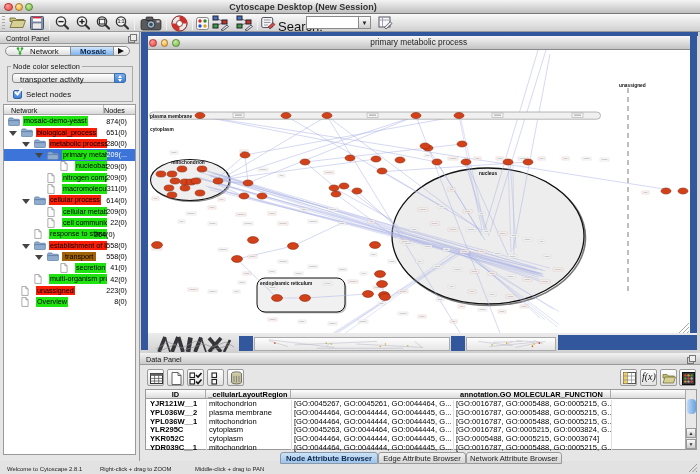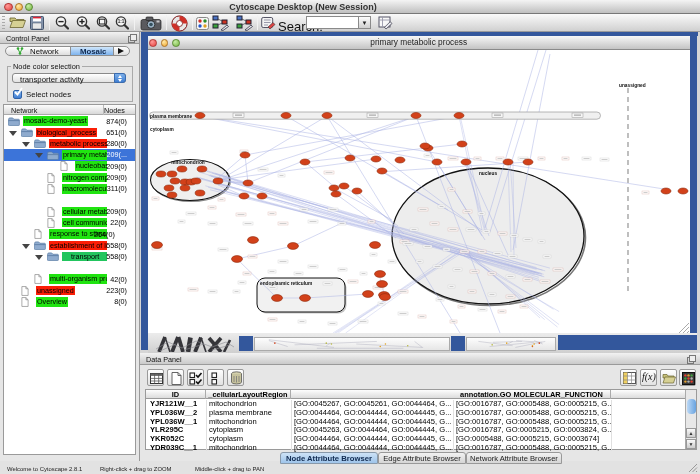--- a/index.html
+++ b/index.html
@@ -211,20 +211,31 @@
         <div style="position:absolute;left:0;top:182.3px;width:131px;height:11.3px;font-size:7.2px;line-height:11.3px;white-space:nowrap">
           <span style="position:absolute;left:43px;top:0px;height:11.3px;display:flex;align-items:center">
             <svg width="8" height="10" viewBox="0 0 9 11" style="vertical-align:-1px">
               <path d="M1 0.5 h4.5 L8 3 v7.5 h-7 z" fill="#fff" stroke="#8a8a8a" stroke-width="0.8"></path>
               <path d="M5.5 0.5 V3 h2.5" fill="none" stroke="#8a8a8a" stroke-width="0.8"></path>
             </svg>
           </span>
           <span style="position:absolute;left:58px;top:0.8px;max-width:45px;overflow:hidden;background:#20e410;color:#000;height:9.5px;line-height:10.2px;padding:0 1px">macromolecule</span>
           <span style="position:absolute;left:90px;width:33px;text-align:right;color:#000">311(0)</span>
         </div>
+        <div style="position:absolute;left:0;top:193.6px;width:131px;height:11.3px;font-size:7.2px;line-height:11.3px;white-space:nowrap">
+          <span style="position:absolute;left:18px;top:3px"><span style="display:inline-block;width:0;height:0;border-left:4px solid transparent;border-right:4px solid transparent;border-top:5px solid #444;vertical-align:2px"></span></span>
+          <span style="position:absolute;left:30px;top:0px;height:11.3px;display:flex;align-items:center">
+            <svg width="12" height="9" viewBox="0 0 13 10" style="vertical-align:-1px">
+              <path d="M0.5 2.5 q0-1.5 1.5-1.5 h3 l1.5 1.5 h5 q1 0 1 1 v5 q0 1-1 1 h-10 q-1.5 0-1.5-1.5 z" fill="#8fabce" stroke="#5a7da6" stroke-width="0.8"></path>
+              <path d="M0.5 4 h12" stroke="#4a6d96" stroke-width="0.7"></path>
+            </svg>
+          </span>
+          <span style="position:absolute;left:45px;top:0.8px;max-width:58px;overflow:hidden;background:#fb1e06;color:#000;height:9.5px;line-height:10.2px;padding:0 1px">cellular process</span>
+          <span style="position:absolute;left:90px;width:33px;text-align:right;color:#000">614(0)</span>
+        </div>
         <div style="position:absolute;left:0;top:204.9px;width:131px;height:11.3px;font-size:7.2px;line-height:11.3px;white-space:nowrap">
           <span style="position:absolute;left:43px;top:0px;height:11.3px;display:flex;align-items:center">
             <svg width="8" height="10" viewBox="0 0 9 11" style="vertical-align:-1px">
               <path d="M1 0.5 h4.5 L8 3 v7.5 h-7 z" fill="#fff" stroke="#8a8a8a" stroke-width="0.8"></path>
               <path d="M5.5 0.5 V3 h2.5" fill="none" stroke="#8a8a8a" stroke-width="0.8"></path>
             </svg>
           </span>
           <span style="position:absolute;left:58px;top:0.8px;max-width:45px;overflow:hidden;background:#20e410;color:#000;height:9.5px;line-height:10.2px;padding:0 1px">cellular metabo</span>
           <span style="position:absolute;left:90px;width:33px;text-align:right;color:#000">209(0)</span>
         </div>
@@ -260,22 +271,32 @@
           <span style="position:absolute;left:90px;width:33px;text-align:right;color:#000">558(0)</span>
         </div>
         <div style="position:absolute;left:0;top:250.1px;width:131px;height:11.3px;font-size:7.2px;line-height:11.3px;white-space:nowrap">
           <span style="position:absolute;left:31px;top:3px"><span style="display:inline-block;width:0;height:0;border-left:4px solid transparent;border-right:4px solid transparent;border-top:5px solid #444;vertical-align:2px"></span></span>
           <span style="position:absolute;left:43px;top:0px;height:11.3px;display:flex;align-items:center">
             <svg width="12" height="9" viewBox="0 0 13 10" style="vertical-align:-1px">
               <path d="M0.5 2.5 q0-1.5 1.5-1.5 h3 l1.5 1.5 h5 q1 0 1 1 v5 q0 1-1 1 h-10 q-1.5 0-1.5-1.5 z" fill="#8fabce" stroke="#5a7da6" stroke-width="0.8"></path>
               <path d="M0.5 4 h12" stroke="#4a6d96" stroke-width="0.7"></path>
             </svg>
           </span>
-          <span style="position:absolute;left:58px;top:0.8px;max-width:45px;overflow:hidden;background:#22c55e;color:#000;height:9.5px;line-height:10.2px;padding:0 9px">transport</span>
+          <span style="position:absolute;left:58px;top:0.8px;max-width:45px;overflow:hidden;background:#a16207;color:#000;height:9.5px;line-height:10.2px;padding:0 3px">transport</span>
           <span style="position:absolute;left:90px;width:33px;text-align:right;color:#000">558(0)</span>
+        </div>
+        <div style="position:absolute;left:0;top:261.4px;width:131px;height:11.3px;font-size:7.2px;line-height:11.3px;white-space:nowrap">
+          <span style="position:absolute;left:56px;top:0px;height:11.3px;display:flex;align-items:center">
+            <svg width="8" height="10" viewBox="0 0 9 11" style="vertical-align:-1px">
+              <path d="M1 0.5 h4.5 L8 3 v7.5 h-7 z" fill="#fff" stroke="#8a8a8a" stroke-width="0.8"></path>
+              <path d="M5.5 0.5 V3 h2.5" fill="none" stroke="#8a8a8a" stroke-width="0.8"></path>
+            </svg>
+          </span>
+          <span style="position:absolute;left:71px;top:0.8px;max-width:32px;overflow:hidden;background:#20e410;color:#000;height:9.5px;line-height:10.2px;padding:0 1px">secretion</span>
+          <span style="position:absolute;left:90px;width:33px;text-align:right;color:#000">41(0)</span>
         </div>
         <div style="position:absolute;left:0;top:272.7px;width:131px;height:11.3px;font-size:7.2px;line-height:11.3px;white-space:nowrap">
           <span style="position:absolute;left:30px;top:0px;height:11.3px;display:flex;align-items:center">
             <svg width="8" height="10" viewBox="0 0 9 11" style="vertical-align:-1px">
               <path d="M1 0.5 h4.5 L8 3 v7.5 h-7 z" fill="#fff" stroke="#8a8a8a" stroke-width="0.8"></path>
               <path d="M5.5 0.5 V3 h2.5" fill="none" stroke="#8a8a8a" stroke-width="0.8"></path>
             </svg>
           </span>
           <span style="position:absolute;left:45px;top:0.8px;max-width:58px;overflow:hidden;background:#20e410;color:#000;height:9.5px;line-height:10.2px;padding:0 1px">multi-organism pro</span>
           <span style="position:absolute;left:90px;width:33px;text-align:right;color:#000">42(0)</span>

